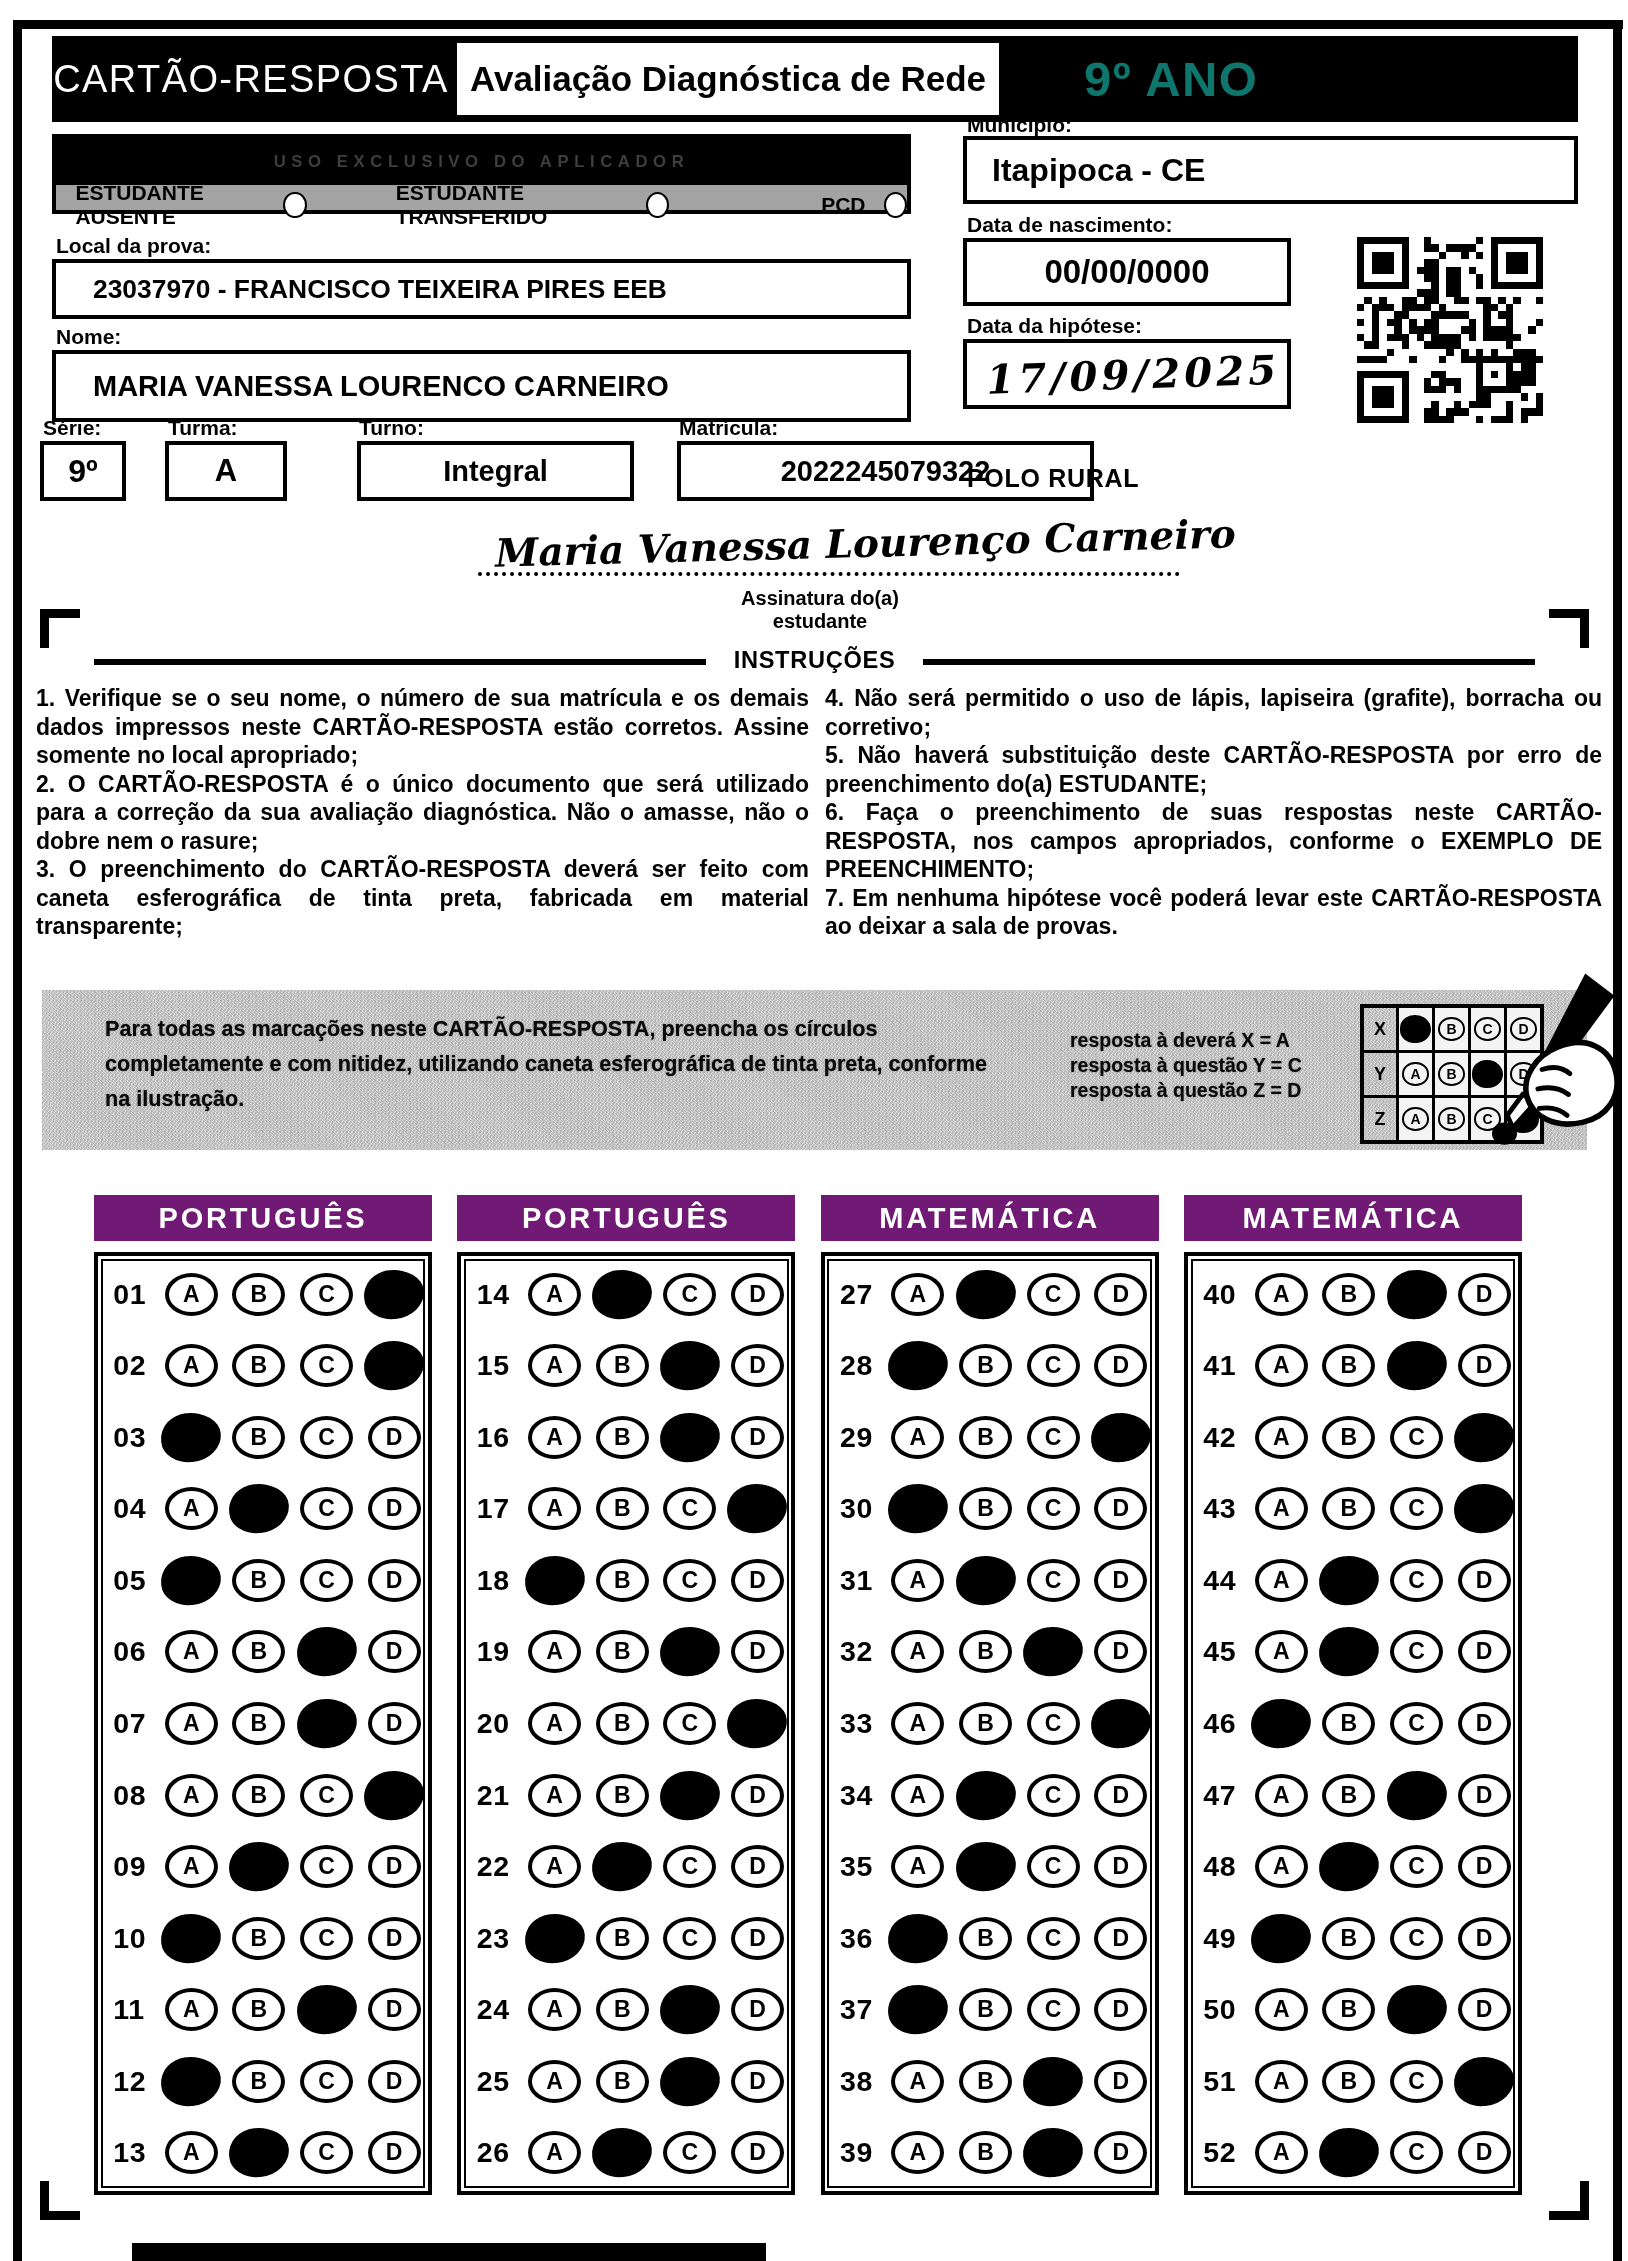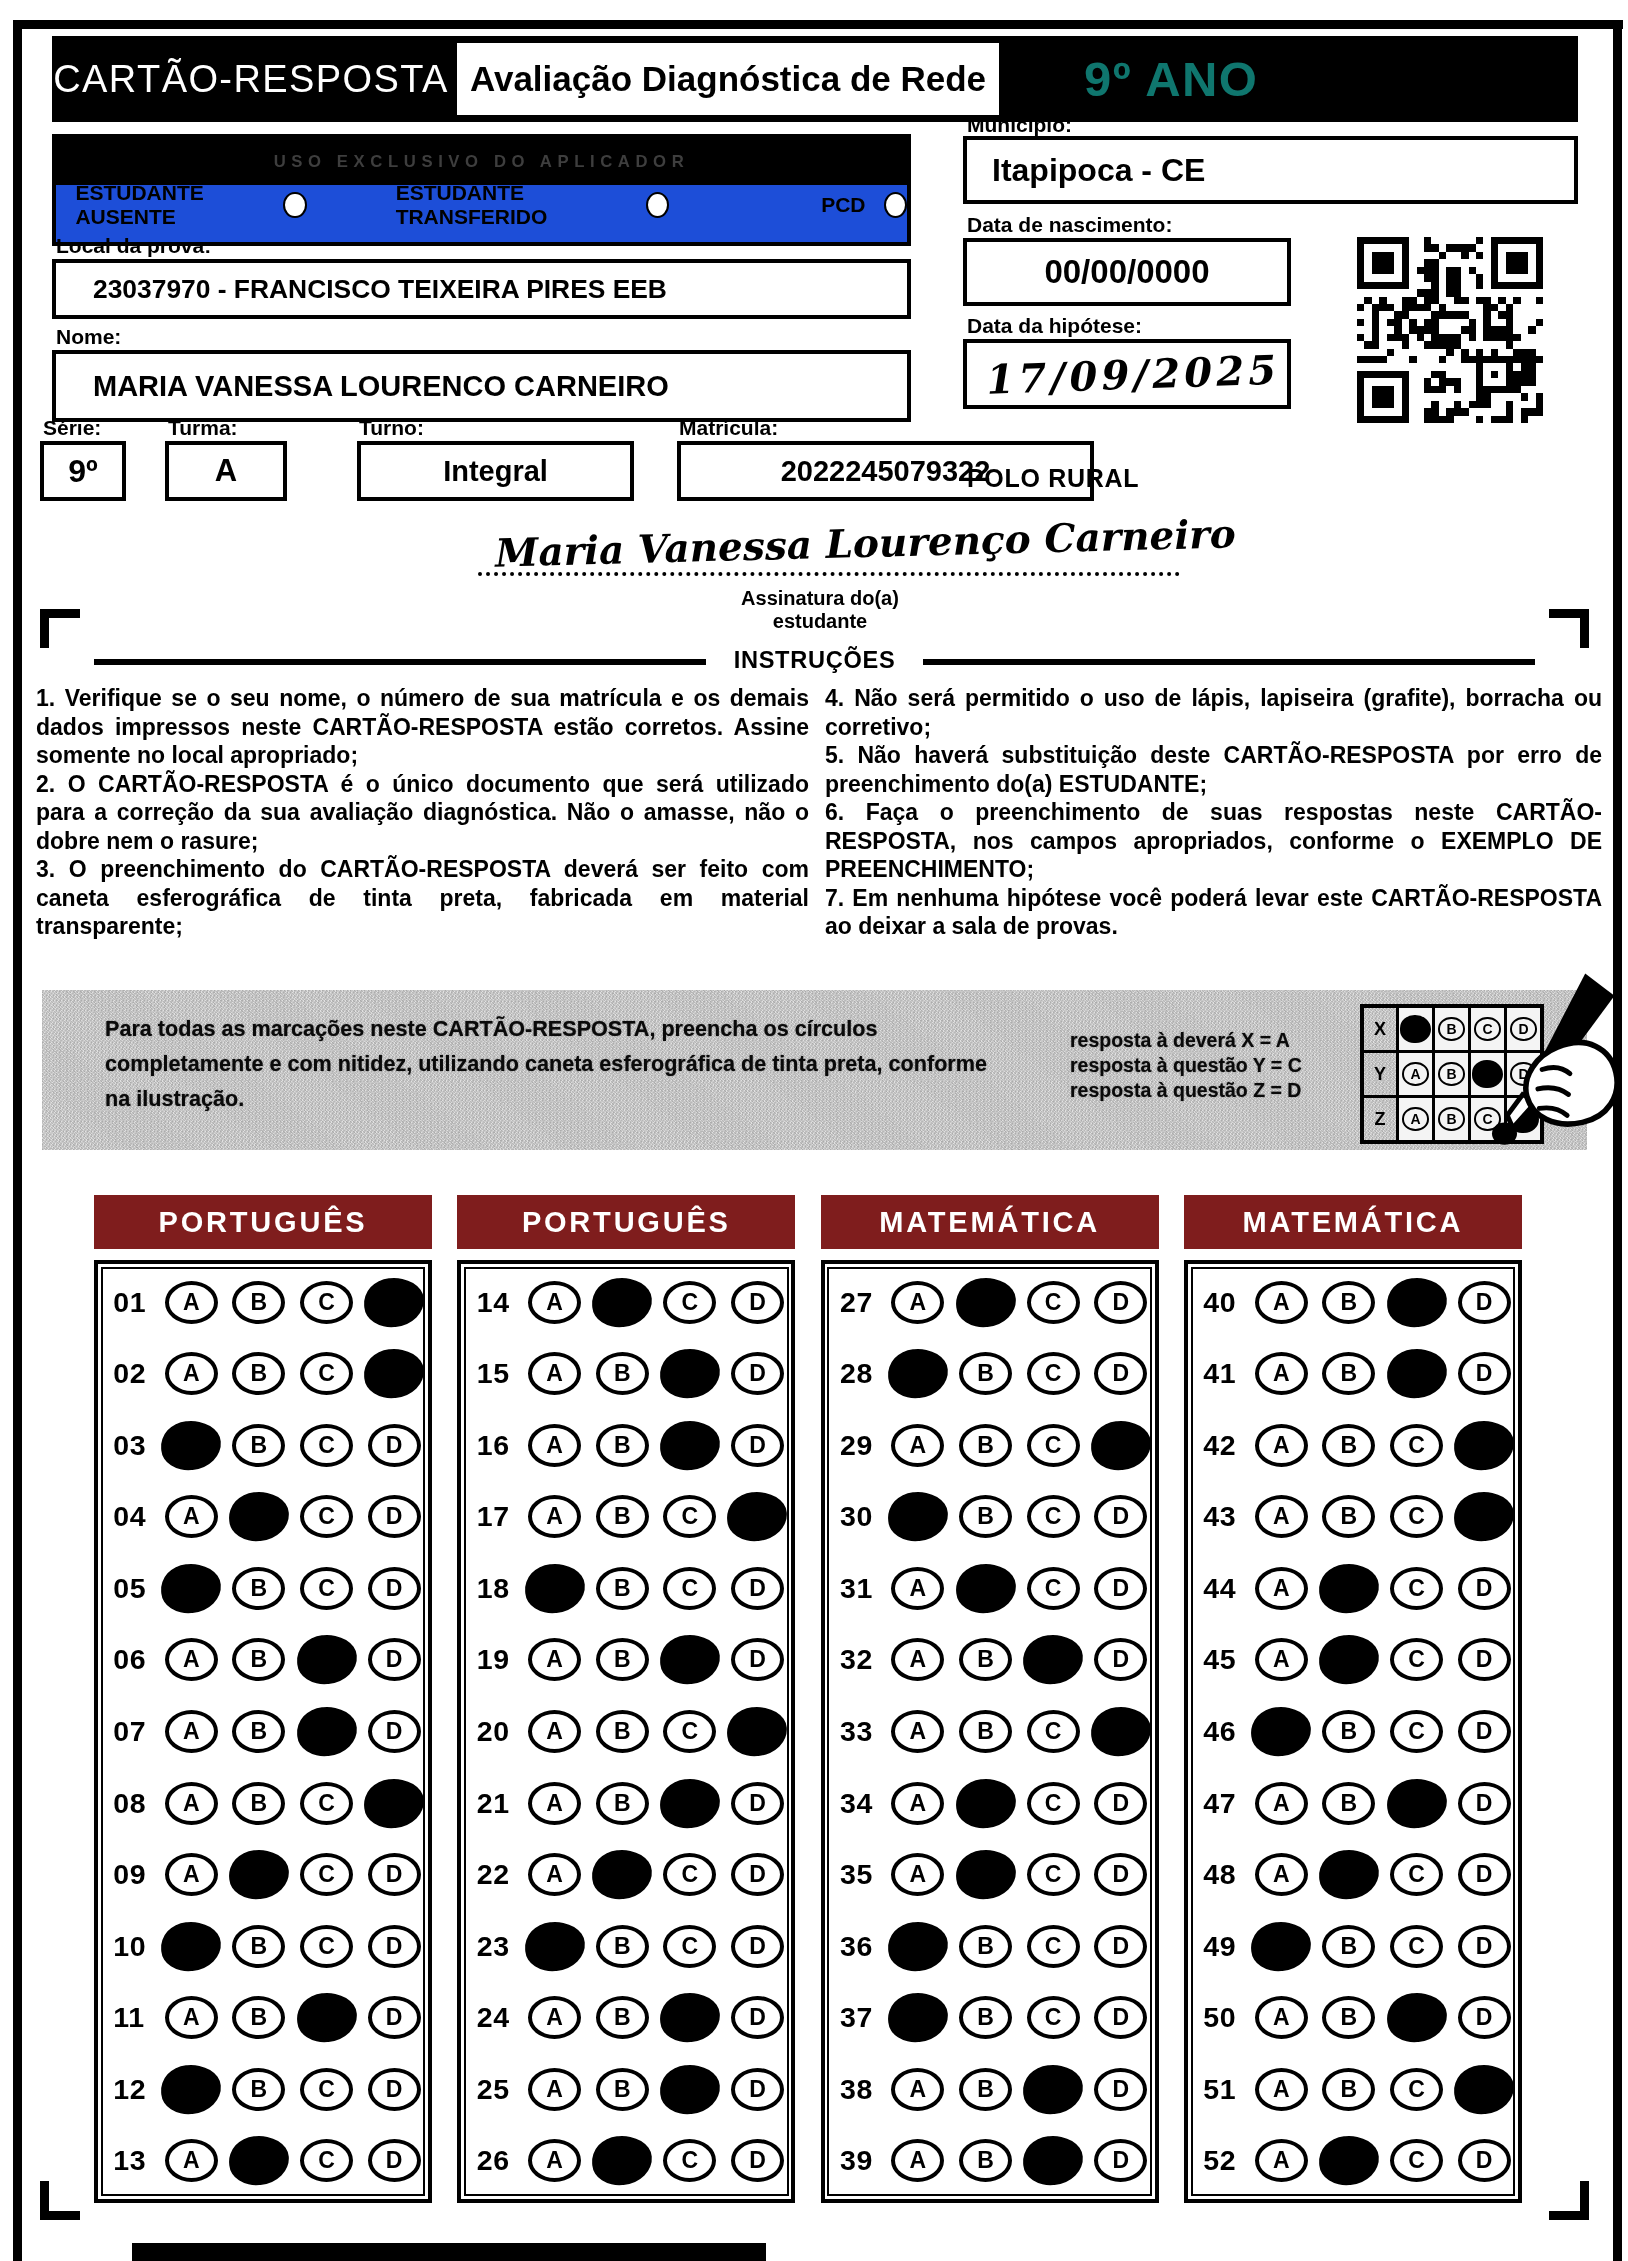--- a/index.html
+++ b/index.html
@@ -15,21 +15,21 @@
   
   .header { position:absolute; left:52px; top:36px; width:1526px; height:86px; display:flex; }
   .h-left { width:398px; background:#000; color:#fff; display:flex; align-items:center; justify-content:center;
             font-size:38px; letter-spacing:1.4px; font-weight:500; }
   .h-mid  { width:556px; background:#fff; border:7px solid #000; display:flex; align-items:center; justify-content:center;
             font-size:35px; font-weight:bold; }
   .h-right{ flex:1; background:#000; color:#0f766e; display:flex; align-items:center; font-size:49px; font-weight:bold;
             padding-left:78px; letter-spacing:1.4px; }
 
   
-  .apl-box { position:absolute; left:52px; top:134px; width:859px; height:112px; border:4.2px solid #000; background:#1d4ed8; }
+  .apl-box { position:absolute; left:52px; top:134px; width:859px; height:80px; border:4.2px solid #000; background:#a3a3a3; }
   .apl-bar { height:47px; background:#000; color:#3e3e3e; display:flex; align-items:center; justify-content:center;
              font-size:16.7px; font-weight:bold; letter-spacing:5.6px; }
   .apl-row { height:40px; display:flex; align-items:center; padding-left:9.7px; }
   .chk-label { font-size:21px; font-weight:bold; }
   .chk-circle { width:28px; height:26.4px; border:2.8px solid #000; border-radius:50%; margin-left:18px; background:#fff; }
 
   .field-label { position:absolute; font-size:21px; font-weight:bold; }
   .field-box { position:absolute; border:4.2px solid #000; background:#fff; display:flex; align-items:center; }
   .fb-text { font-size:26.4px; font-weight:bold; padding-left:37px; white-space:nowrap; }
   .fb-center { width:100%; text-align:center; padding-left:0; }
@@ -86,21 +86,21 @@
              display:flex; align-items:center; justify-content:center; }
   .eg-bubble { width:26.4px; height:23.6px; border:2.8px solid #000; border-radius:50%;
                display:flex; align-items:center; justify-content:center; font-size:14px; font-weight:bold; }
   .eg-bubble.eg-filled { background:#000; border-color:#000; width:31px; height:28px;
                          border-radius:48% 52% 50% 46%; }
   .hand { position:absolute; left:1453px; top:972px; width:174px; height:188px; pointer-events:none; }
 
   
   .answers { position:absolute; left:94px; top:1195px; width:1428px; display:flex; justify-content:space-between; }
   .ans-col { width:338px; }
-  .ans-head { height:54px; background:#7f1d1d; color:#fff; display:flex; align-items:center; justify-content:center;
+  .ans-head { height:46px; background:#701a75; color:#fff; display:flex; align-items:center; justify-content:center;
               font-size:29px; font-weight:bold; letter-spacing:2.8px; }
   .ans-box { margin-top:11px; height:943px; border:4.9px solid #000; position:relative;
              display:flex; flex-direction:column; justify-content:space-evenly; background:#fff; }
   .ans-box::after { content:''; position:absolute; inset:2.8px; border:2.1px solid #000; pointer-events:none; }
   .q-row { display:flex; align-items:center; height:67px; padding-left:15.3px; }
   .q-num { width:45px; font-size:28.5px; font-weight:bold; letter-spacing:0.7px; }
   .q-cell { width:69px; display:flex; justify-content:center; }
   .bubble { width:53px; height:43px; border:4.9px solid #000; border-radius:50%;
             display:flex; align-items:center; justify-content:center; font-size:23px; font-weight:bold;
             background:#fff; }

